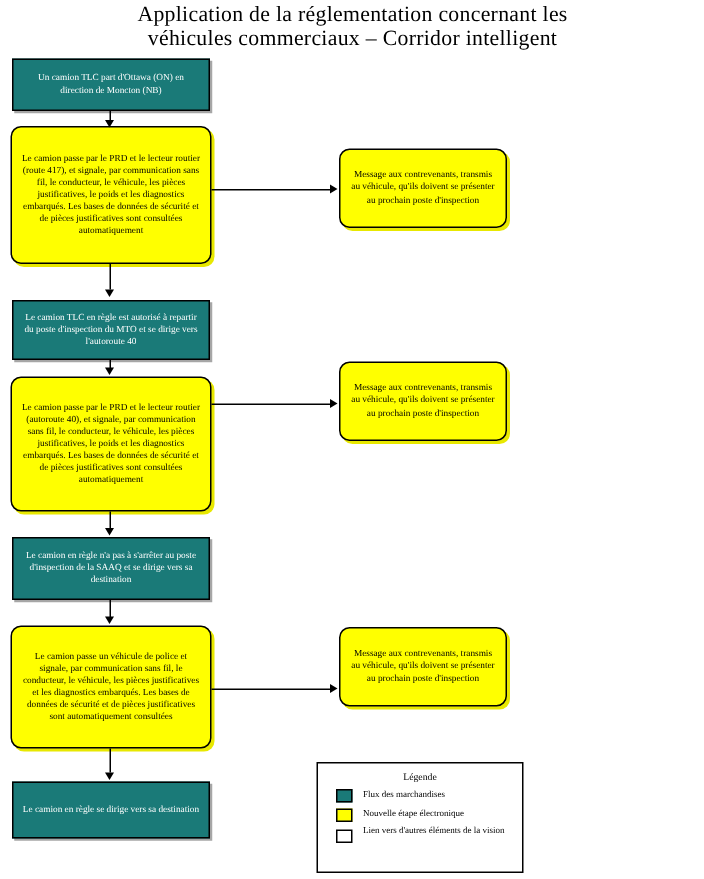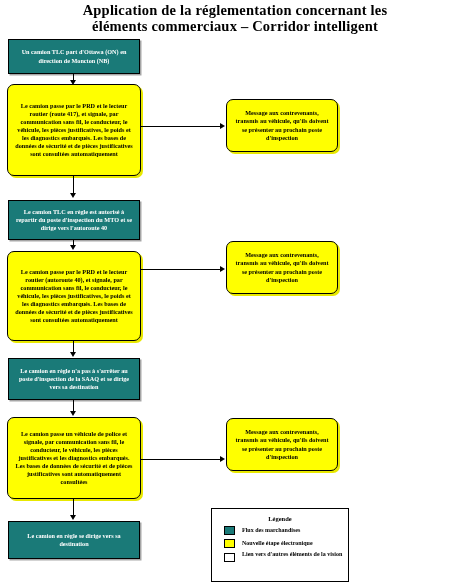--- a/index.html
+++ b/index.html
@@ -9,21 +9,20 @@
   }
   body {
     font-family: "Liberation Serif", serif;
   }
   #canvas {
     position: relative;
     width: 469px;
     height: 586px;
     background: #ffffff;
     overflow: hidden;
-    font-weight: bold;
   }
 
   
   .title {
     position: absolute;
     left: 30px;
     top: 2px;
     width: 410px;
     text-align: center;
     font-family: "Liberation Serif", serif;
@@ -134,21 +133,21 @@
   .legend-row.two-line .legend-swatch { margin-top: 2px; }
   .legend-row.two-line .legend-label { text-align: center; }
 </style>
 </head>
 <body>
 
 <div id="canvas">
 
   <div class="title">
     <div>Application de la réglementation concernant les</div>
-    <div>éléments commerciaux  –  Corridor intelligent</div>
+    <div>véhicules commerciaux  –  Corridor intelligent</div>
   </div>
 
   <div class="node teal" style="left:8px; top:39px; width:132px; height:35px;">Un camion TLC part d'Ottawa (ON) en direction de Moncton (NB)</div>
 
   <div class="node yellow" style="left:7px; top:84px; width:134px; height:92px;">Le camion passe par le PRD et le lecteur routier (route 417),  et signale, par communication sans fil, le conducteur, le véhicule, les pièces justificatives, le poids et les diagnostics embarqués. Les bases de données de sécurité et de pièces justificatives sont consultées automatiquement</div>
 
   <div class="node teal" style="left:8px; top:200px; width:132px; height:40px;">Le camion TLC en règle est autorisé à repartir du poste d'inspection du MTO et se dirige vers l'autoroute 40</div>
 
   <div class="node yellow" style="left:7px; top:251px; width:134px; height:90px;">Le camion passe par le PRD et le lecteur routier (autoroute 40),  et signale, par  communication sans fil, le conducteur, le véhicule, les pièces justificatives, le poids et les diagnostics embarqués. Les bases de données de sécurité et de pièces justificatives sont consultées automatiquement</div>
 

